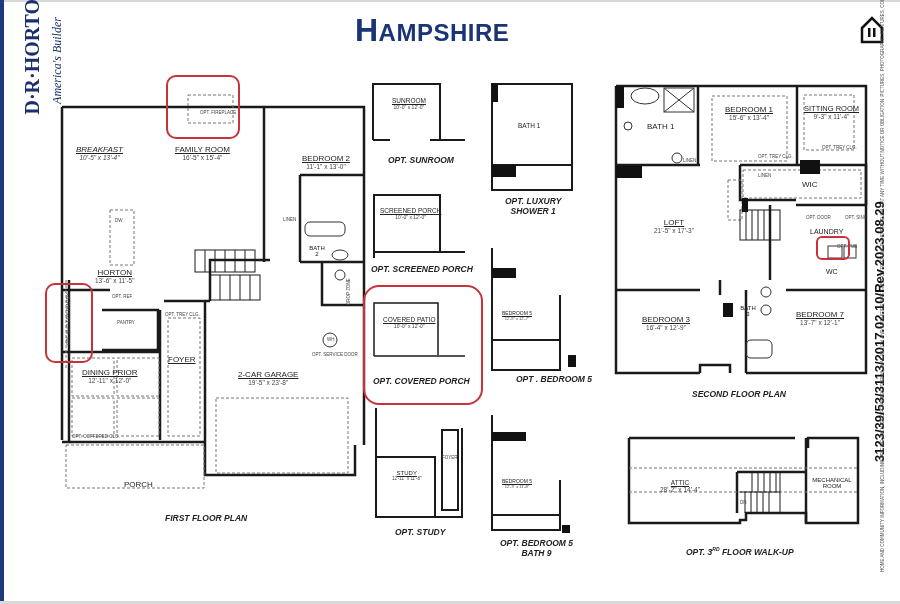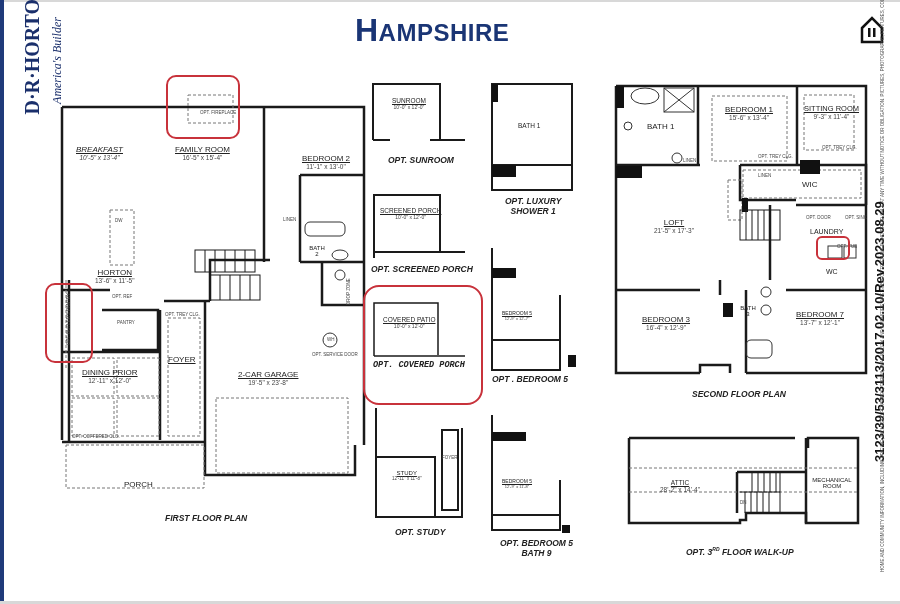--- a/index.html
+++ b/index.html
@@ -255,32 +255,32 @@
 <div class="redbox" style="left:166px;top:75px;width:74px;height:64px;"></div>
 <div class="redbox" style="left:45px;top:283px;width:48px;height:80px;"></div>
 
 <div class="lbl" style="left:392px;top:97px;font-size:6.5px;"><u>SUNROOM</u><span class="dim" style="font-size:5px">10'-0" x 12'-0"</span></div>
 <div class="cap-lbl" style="left:388px;top:155px;">OPT. SUNROOM</div>
 
 <div class="lbl" style="left:380px;top:207px;font-size:6.5px;"><u>SCREENED PORCH</u><span class="dim" style="font-size:5px">10'-0" x 12'-0"</span></div>
 <div class="cap-lbl" style="left:371px;top:264px;">OPT. SCREENED PORCH</div>
 
 <div class="lbl" style="left:383px;top:316px;font-size:6.5px;"><u>COVERED PATIO</u><span class="dim" style="font-size:5px">10'-0" x 12'-0"</span></div>
-<div class="cap-lbl" style="left:373px;top:360px;font-family:Liberation Mono, monospace;">OPT. COVERED PORCH</div>
+<div class="cap-lbl" style="left:373px;top:376px;">OPT. COVERED PORCH</div>
 <div class="redbox" style="left:363px;top:285px;width:120px;height:120px;border-radius:16px;"></div>
 
 <div class="lbl" style="left:392px;top:470px;font-size:6px;"><u>STUDY</u><span class="dim" style="font-size:4.5px">12'-11" x 11'-8"</span></div>
 <div class="tiny" style="left:442px;top:455px;">FOYER</div>
 <div class="cap-lbl" style="left:395px;top:527px;">OPT. STUDY</div>
 
 <div class="lbl" style="left:518px;top:122px;font-size:6.5px;"><span>BATH 1</span></div>
 <div class="cap-lbl" style="left:505px;top:196px;"><span>OPT. LUXURY</span><br><span>SHOWER 1</span></div>
 
 <div class="lbl" style="left:502px;top:310px;font-size:5px;"><u>BEDROOM 5</u><span class="dim" style="font-size:4px">12'-9" x 12'-7"</span></div>
-<div class="cap-lbl" style="left:492px;top:374px;">OPT . BEDROOM 5</div>
+<div class="cap-lbl" style="left:516px;top:374px;">OPT . BEDROOM 5</div>
 
 <div class="lbl" style="left:502px;top:478px;font-size:5px;"><u>BEDROOM 5</u><span class="dim" style="font-size:4px">12'-9" x 11'-8"</span></div>
 <div class="cap-lbl" style="left:500px;top:538px;text-align:center;"><span>OPT. BEDROOM 5</span><br><span>BATH 9</span></div>
 
 <div class="lbl" style="left:647px;top:122px;"><span>BATH 1</span></div>
 <div class="lbl" style="left:725px;top:105px;"><u>BEDROOM 1</u><span class="dim">15'-6" x 13'-4"</span></div>
 <div class="lbl" style="left:804px;top:104px;font-size:7.5px;"><u>SITTING ROOM</u><span class="dim">9'-3" x 11'-4"</span></div>
 <div class="lbl" style="left:802px;top:180px;"><span>WIC</span></div>
 <div class="lbl" style="left:654px;top:218px;"><u>LOFT</u><span class="dim">21'-5" x 17'-3"</span></div>
 <div class="lbl" style="left:810px;top:228px;font-size:7px;"><span>LAUNDRY</span></div>

